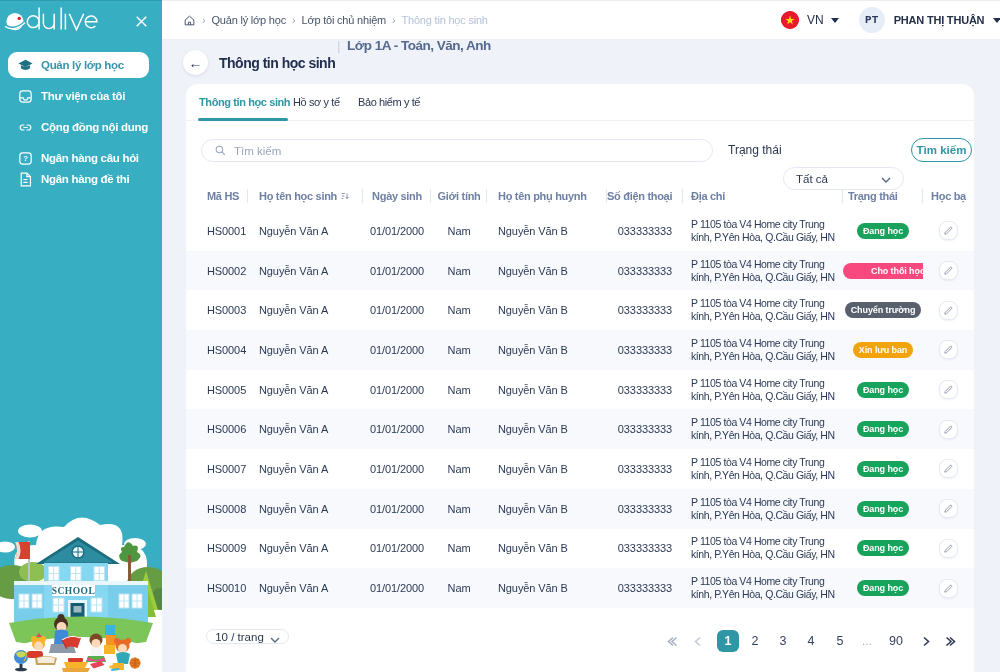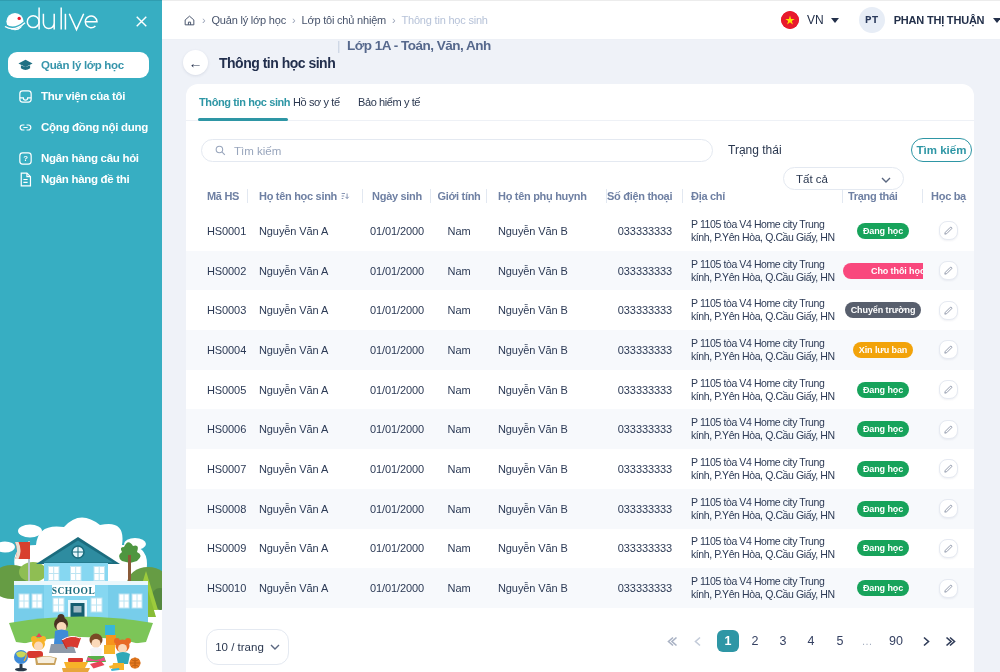--- a/index.html
+++ b/index.html
@@ -52,21 +52,21 @@
 .ctr { text-align:center !important; padding-left:0 !important; }
 .rt { text-align:right !important; padding-right:11px; }
 .addr { font-size:10.5px !important; line-height:13px; padding-left:8px; color:#2C3A55; letter-spacing:-0.4px; }
 .chip { display:inline-block; border-radius:8px; color:#fff; font-size:9px; line-height:16px; padding:0 6px; font-weight:bold; white-space:nowrap; letter-spacing:-0.1px; }
 .chip.g { background:#17A35B;text-align:center; }
 .chip.p { background:#F9487D;padding-left:28px; }
 .chip.d { background:#585F6D; }
 .chip.o { background:#F2A30A; }
 .pcl { width:19px; height:19px; border-radius:8px; border:1px solid #E6EAF2; background:#fff; display:inline-flex; align-items:center; justify-content:center; box-shadow:0 1px 2px rgba(40,60,100,0.07); }
 
-#pagesz { left:20px; top:545px; width:83px; height:36px; border:1px solid #E4E9F1; border-radius:12px; display:flex; align-items:center; justify-content:center; font-size:11.5px; color:#2A374F; gap:6px; }
+#pagesz { left:20px; top:545px; width:83px; height:15px; border:1px solid #E4E9F1; border-radius:12px; display:flex; align-items:flex-end; justify-content:center; font-size:11.5px; color:#2A374F; gap:6px; }
 .pgn { position:absolute; top:546px; height:22px; width:22px; display:flex; align-items:center; justify-content:center; font-size:12.5px; color:#364263; }
 .pgn.cur { background:#2E96A5; color:#fff; border-radius:6px; font-weight:bold; }
 </style>
 </head>
 <body>
 <div class="abs" style="left:0;top:0;width:162px;height:1px;background:#2F9DB0;z-index:50;"></div>
 <div class="abs" style="left:162px;top:0;width:838px;height:1px;background:#ECECEC;z-index:50;"></div>
 
 <div id="sidebar" class="abs">
   <svg id="logo" width="104" height="40" viewBox="0 0 104 40">

